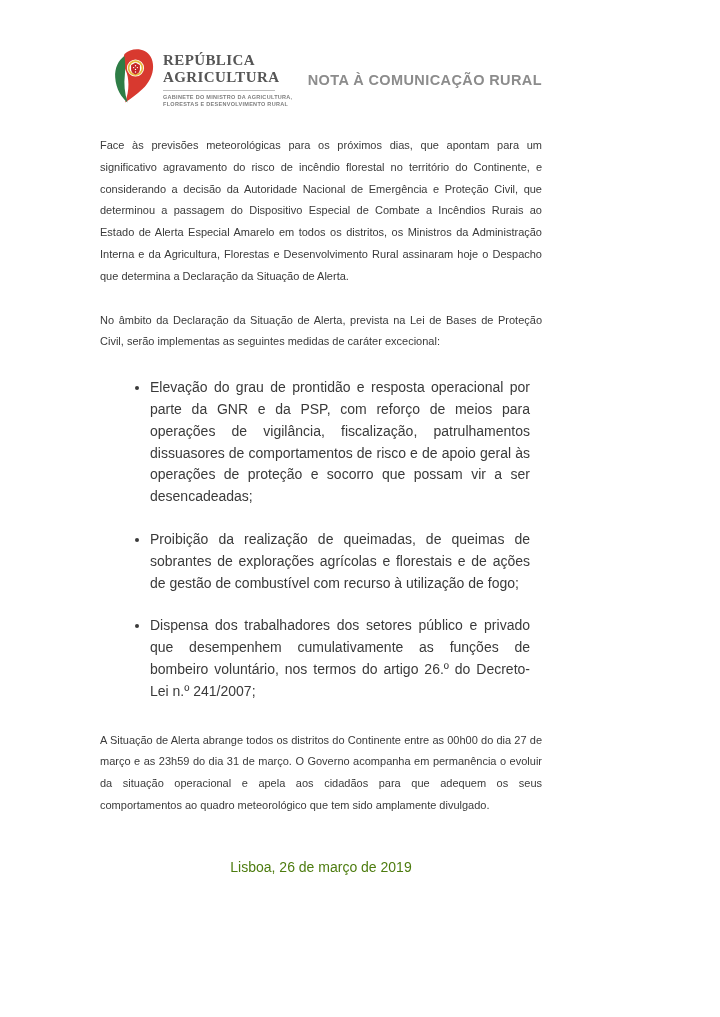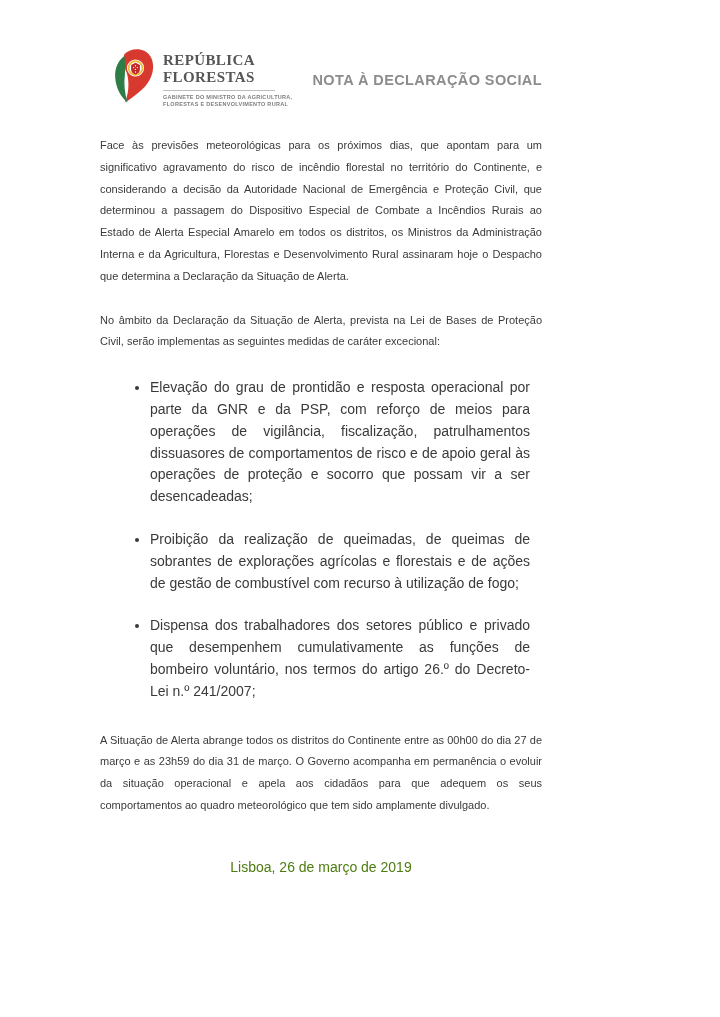--- a/index.html
+++ b/index.html
@@ -119,31 +119,31 @@
         <path d="M23.5,14.8 l4.4,2.1 v4.3 c0,2.9 -2,4.5 -4.4,5.4 c-2.4,-0.9 -4.4,-2.5 -4.4,-5.4 v-4.3 Z" fill="#C62828"></path>
         <circle cx="23.5" cy="17.8" r="0.7" fill="#ffffff"></circle>
         <circle cx="21.6" cy="19.6" r="0.7" fill="#ffffff"></circle>
         <circle cx="25.4" cy="19.6" r="0.7" fill="#ffffff"></circle>
         <circle cx="23.5" cy="21.4" r="0.7" fill="#ffffff"></circle>
         <circle cx="23.5" cy="24" r="0.7" fill="#ffffff"></circle>
       </svg>
       <div class="logo-text">
         <div class="org-name">
           <div>REPÚBLICA</div>
-          <div>FLORESTAS</div>
+          <div>AGRICULTURA</div>
         </div>
         <hr class="logo-rule">
         <div class="office-name">
           <div>GABINETE DO MINISTRO DA AGRICULTURA,</div>
           <div>FLORESTAS E DESENVOLVIMENTO RURAL</div>
         </div>
       </div>
     </div>
 
-    <div class="doc-type">NOTA À DECLARAÇÃO SOCIAL</div>
+    <div class="doc-type">NOTA À COMUNICAÇÃO RURAL</div>
 
   </div>
 
 
   <p class="para intro">Face às previsões meteorológicas para os próximos dias, que apontam para um significativo agravamento do risco de incêndio florestal no território do Continente, e considerando a decisão da Autoridade Nacional de Emergência e Proteção Civil, que determinou a passagem do Dispositivo Especial de Combate a Incêndios Rurais ao Estado de Alerta Especial Amarelo em todos os distritos, os Ministros da Administração Interna e da Agricultura, Florestas e Desenvolvimento Rural assinaram hoje o Despacho que determina a Declaração da Situação de Alerta.</p>
 
   <p class="para scope">No âmbito da Declaração da Situação de Alerta, prevista na Lei de Bases de Proteção Civil, serão implementas as seguintes medidas de caráter excecional:</p>
 
   <ul class="measures">
     <li>Elevação do grau de prontidão e resposta operacional por parte da GNR e da PSP, com reforço de meios para operações de vigilância, fiscalização, patrulhamentos dissuasores de comportamentos de risco e de apoio geral às operações de proteção e socorro que possam vir a ser desencadeadas;</li>

